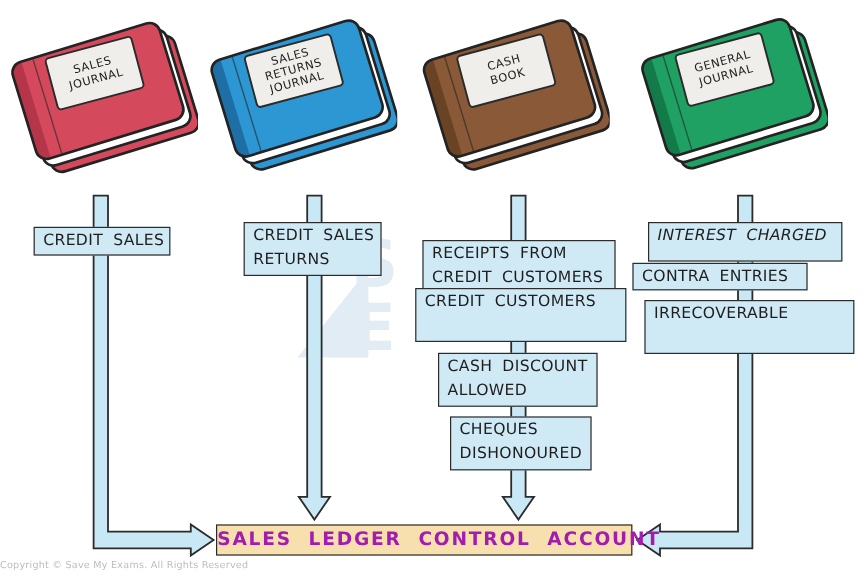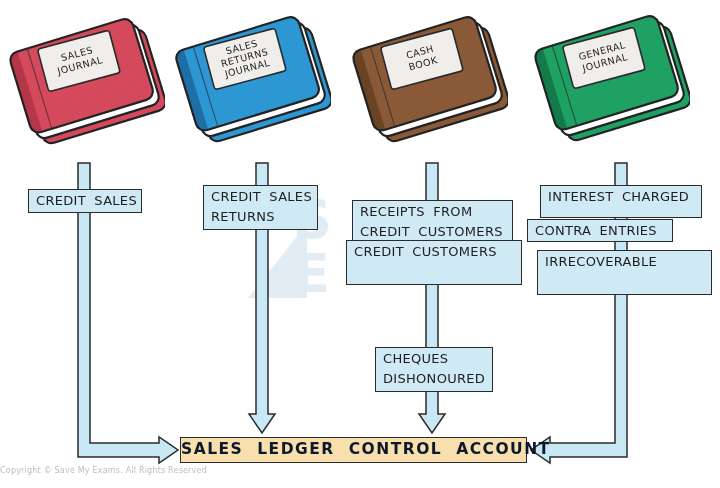--- a/index.html
+++ b/index.html
@@ -28,28 +28,28 @@
   .label-box{position:absolute;box-sizing:border-box;background:var(--box-fill);
              border:1.5px solid var(--outline);color:var(--text);
              font-size:13px;letter-spacing:.3px;word-spacing:4px;
              padding:1px 4px 0 7px;line-height:20px;white-space:nowrap;}
   .b-c1-0{left:28px;top:189px;width:114px;height:24px;}
   .b-c2-0{left:203px;top:185px;width:115px;height:45px;}
   .b-c3-0{left:352px;top:200px;width:161px;height:43px;}
   .b-c3-1{left:346px;top:240px;width:176px;height:45px;}
   .b-c3-2{left:365px;top:294px;width:133px;height:45px;}
   .b-c3-3{left:375px;top:347px;width:118px;height:45px;}
-  .b-c4-0{left:540px;top:185px;width:162px;height:33px;line-height:19px;}
+  .b-c4-0{left:540px;top:185px;width:162px;height:33px;line-height:19px;font-style:italic;}
   .b-c4-1{left:527px;top:219px;width:146px;height:23px;line-height:19px;}
   .b-c4-2{left:537px;top:250px;width:175px;height:45px;}
 
   
   .target-box{position:absolute;left:180px;top:437px;width:347px;height:26px;
               box-sizing:border-box;background:var(--target-fill);
-              border:1.5px solid var(--outline);color:#0f172a;font-weight:bold;
+              border:1.5px solid var(--outline);color:#a21caf;font-weight:bold;
               font-size:15.5px;letter-spacing:1.5px;word-spacing:7px;
               text-align:center;line-height:23px;white-space:nowrap;}
 
   .footer-note{position:absolute;left:0;top:466px;width:720px;text-align:left;
                color:var(--footer);font-size:8px;letter-spacing:.2px;}
 </style>
 </head>
 <body>
 
 <div class="canvas">
@@ -151,20 +151,24 @@
     <div>RETURNS</div>
   </div>
 
   <div class="label-box b-c3-0">
     <div>RECEIPTS FROM</div>
     <div>CREDIT CUSTOMERS</div>
   </div>
   <div class="label-box b-c3-1">
     <div>CREDIT CUSTOMERS</div>
   </div>
+  <div class="label-box b-c3-2">
+    <div>CASH DISCOUNT</div>
+    <div>ALLOWED</div>
+  </div>
   <div class="label-box b-c3-3">
     <div>CHEQUES</div>
     <div>DISHONOURED</div>
   </div>
 
   <div class="label-box b-c4-0">
     <div>INTEREST CHARGED</div>
   </div>
   <div class="label-box b-c4-1">
     <div>CONTRA ENTRIES</div>

